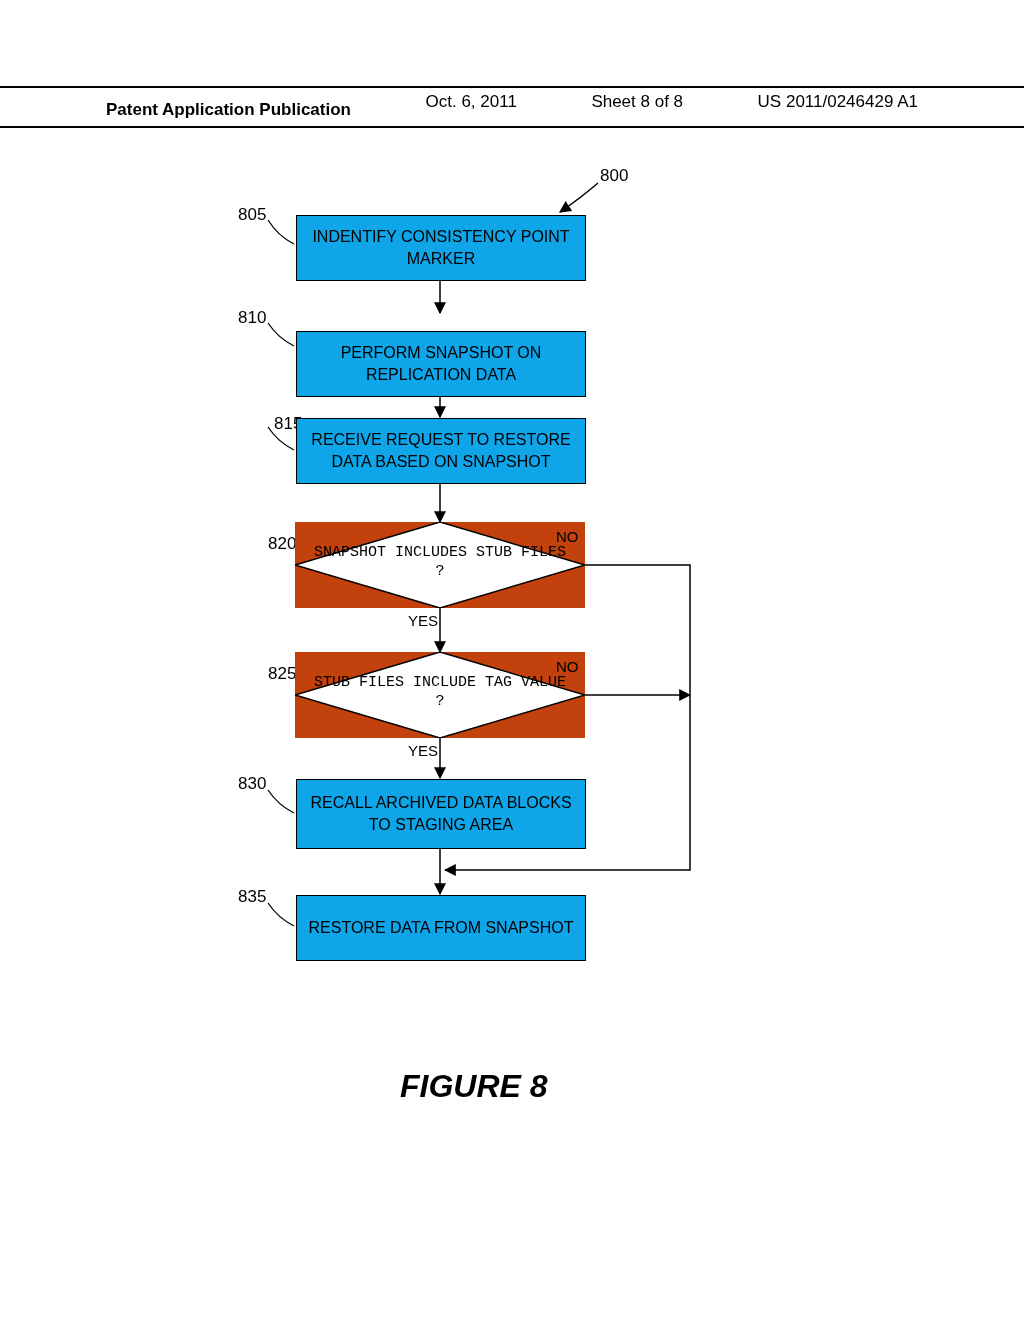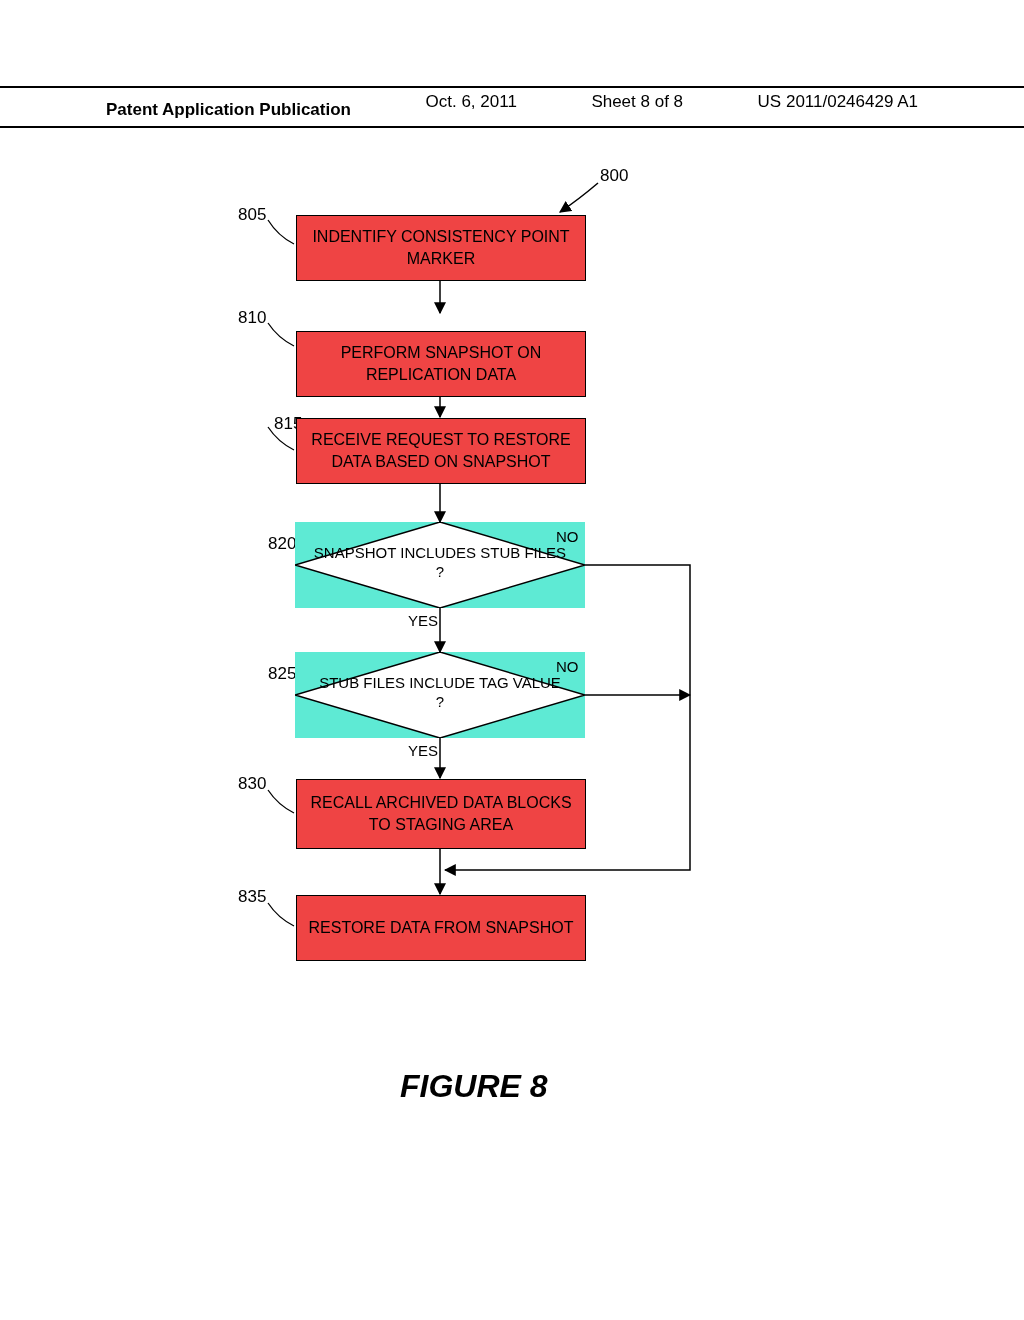--- a/index.html
+++ b/index.html
@@ -41,30 +41,31 @@
   }
   .box {
     position: absolute;
     border: 1.5px solid #000;
     text-align: center;
     display: flex;
     align-items: center;
     justify-content: center;
     font-size: 16px;
     line-height: 1.35;
-    background: #ef4444;
+    background: #0ea5e9;
     padding: 4px 6px;
   }
   .ref {
     position: absolute;
     font-size: 17px;
   }
   .diamond {
     position: absolute;
-    background: #5eead4;
+    background: #c2410c;
+    font-family: Liberation Mono, monospace;
   }
   .diamond svg { position: absolute; top: 0; left: 0; }
   .diamond .dtext {
     position: absolute;
     width: 100%;
     text-align: center;
     font-size: 15px;
     line-height: 1.25;
   }
   .edge-label {

